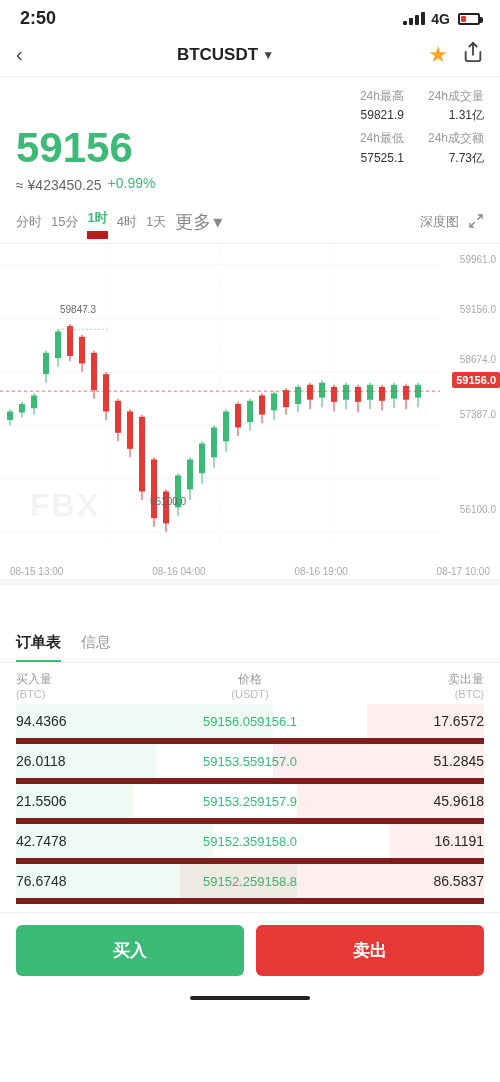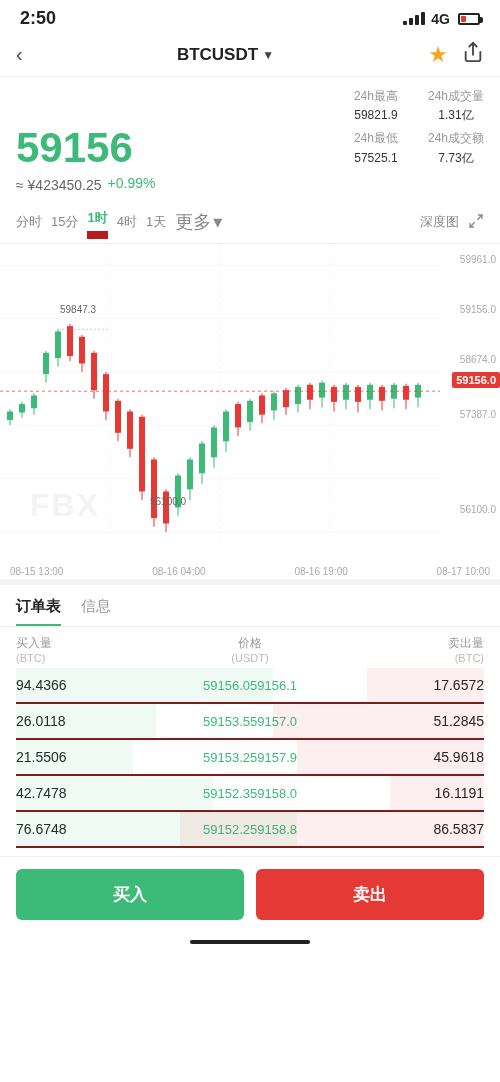--- a/index.html
+++ b/index.html
@@ -100,21 +100,21 @@
       margin-left: 6px;
     }
     .price-stats {
       display: grid;
       grid-template-columns: 1fr 1fr;
       gap: 4px 24px;
       font-size: 12px;
       color: #666;
       text-align: right;
     }
-    .stat-item { line-height: 1.6; text-align: center; }
+    .stat-item { line-height: 1.6; }
     .stat-label { color: #999; }
     .stat-value { color: #333; font-weight: 500; }
 
     
     .chart-tabs {
       display: flex;
       align-items: center;
       padding: 4px 16px;
       border-bottom: 1px solid #f0f0f0;
       gap: 9px;
@@ -174,20 +174,21 @@
       display: flex;
       gap: 20px;
       padding: 12px 16px 0 16px;
       border-bottom: 1px solid #eee;
     }
     .orderbook-tab {
       font-size: 15px;
       color: #999;
       padding-bottom: 8px;
       cursor: pointer;
+      margin-top: 36px;
     }
     .orderbook-tab.active {
       color: #222;
       font-weight: 600;
       border-bottom: 2px solid #3dba78;
     }
 
     .orderbook-header {
       display: flex;
       justify-content: space-between;
@@ -198,21 +199,21 @@
     .ob-col { flex: 1; }
     .ob-col.center { text-align: center; }
     .ob-col.right { text-align: right; }
 
     .orderbook-rows { padding: 0 16px; }
     .ob-row {
       display: flex;
       justify-content: space-between;
       align-items: center;
       padding: 9px 0;
-      border-bottom: 2px solid #7f1d1d;
+      border-bottom: 6px solid #7f1d1d;
       position: relative;
     }
     .ob-buy { font-size: 14px; color: #222; flex: 1; }
     .ob-price {
       flex: 1.5;
       text-align: center;
       font-size: 13px;
     }
     .ob-price-green { color: #3dba78; }
     .ob-sell { font-size: 14px; color: #222; flex: 1; text-align: right; }

